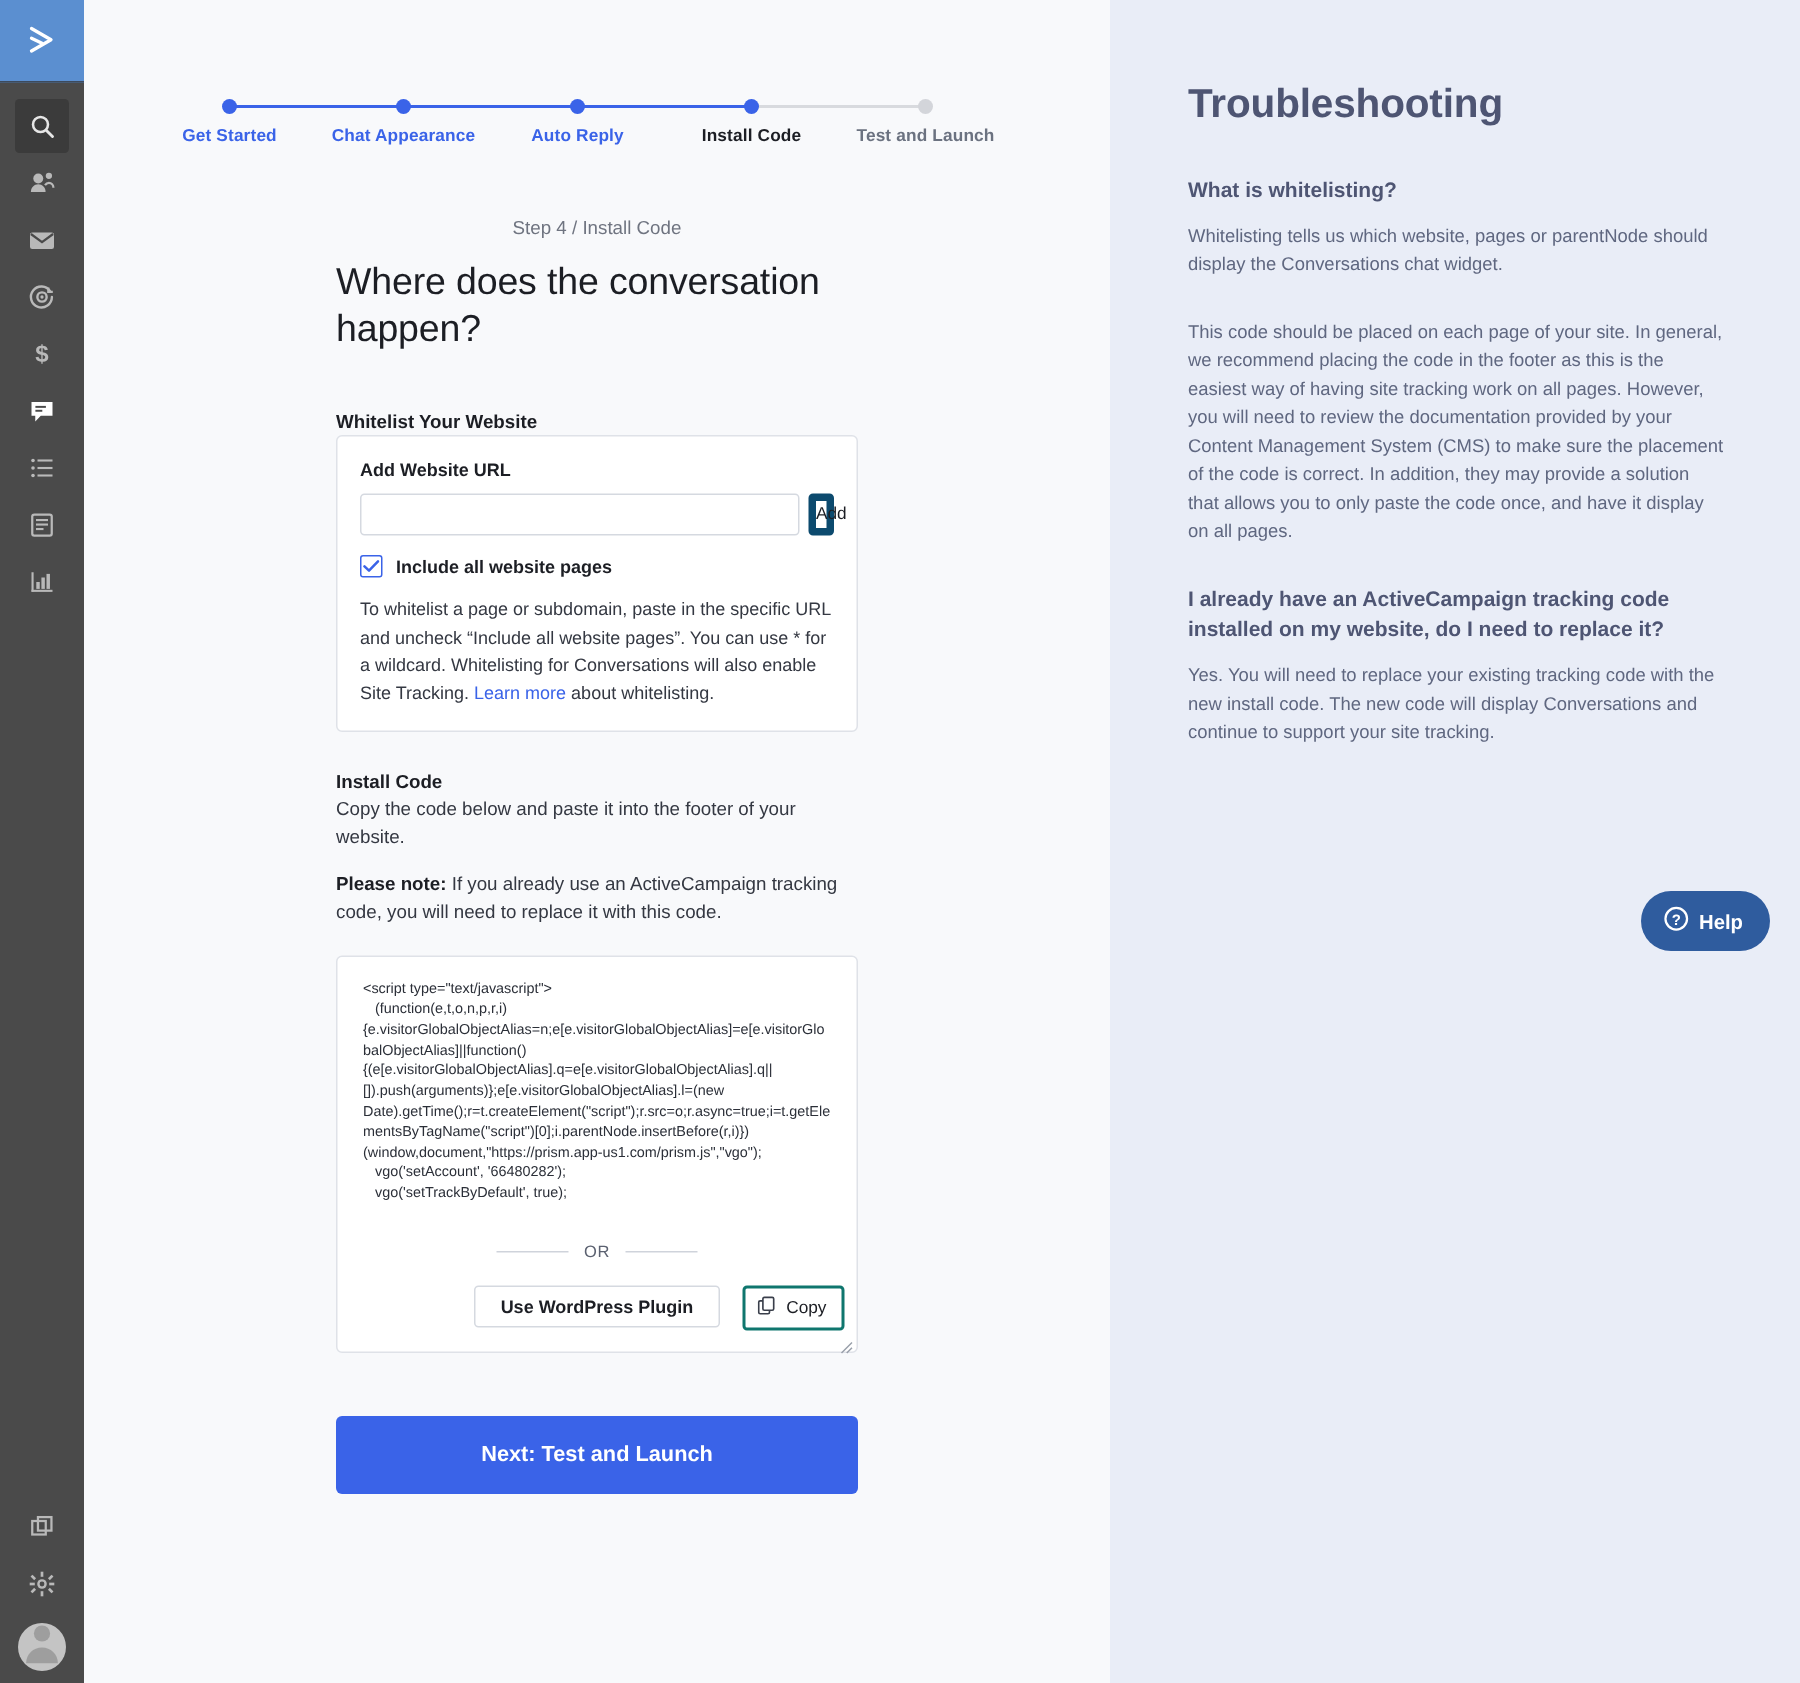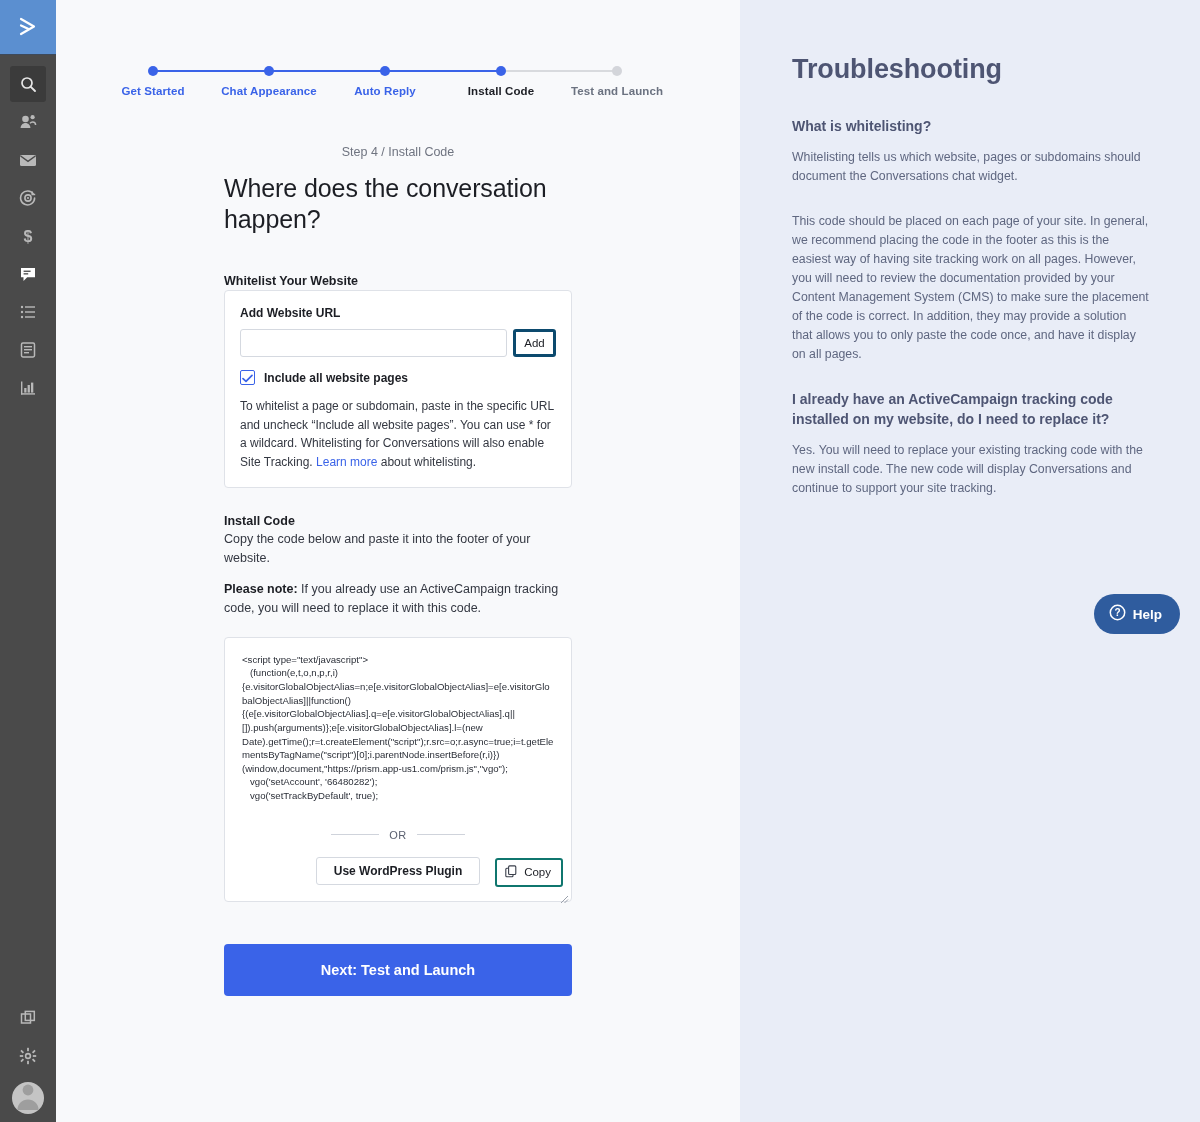--- a/index.html
+++ b/index.html
@@ -98,21 +98,21 @@
   .empty-zone-text { font-size: 12.5px; font-weight: bold; color: #4e5573; }
   .card-body { padding: 15px 15px 16px 15px; }
   .field-label { font-size: 12px; font-weight: bold; color: #1c1e24; margin-bottom: 9px; }
   .input-row { display: flex; gap: 6px; align-items: stretch; }
   .text-input {
     flex: 1 1 auto; height: 28px; border: 1px solid #d5d9e0; border-radius: 3px;
     background: #fff; font-size: 12px; padding: 0 8px; color: #1c1e24;
     font-family: "Liberation Sans", sans-serif;
   }
   .btn-add {
-    width: 43px; height: 28px; border: 3px solid #0c4a6e; border-radius: 3px;
+    width: 17px; height: 28px; border: 5px solid #0c4a6e; border-radius: 3px;
     background: #fff; font-size: 11.5px; color: #1c1e24; cursor: pointer;
     font-family: "Liberation Sans", sans-serif; padding: 0;
   }
   .check-row { display: flex; align-items: center; gap: 9px; margin-top: 13px; }
   .checkbox {
     width: 15px; height: 15px; border: 1px solid #3a63e8; border-radius: 2px;
     background: #fff; display: flex; align-items: center; justify-content: center;
     flex: 0 0 15px;
   }
   .check-label { font-size: 12px; font-weight: bold; color: #1c1e24; }
@@ -434,21 +434,21 @@
       <button class="next-btn">Next: Test and Launch</button>
 
     </div>
   </div>
 
   <div class="right">
     <h2>Troubleshooting</h2>
 
     <div class="faq">
       <h3>What is whitelisting?</h3>
-      <p>Whitelisting tells us which website, pages or subdomains should document the Conversations chat widget.</p>
+      <p>Whitelisting tells us which website, pages or parentNode should display the Conversations chat widget.</p>
     </div>
 
     <div class="faq">
       <p>This code should be placed on each page of your site. In general, we recommend placing the code in the footer as this is the easiest way of having site tracking work on all pages. However, you will need to review the documentation provided by your Content Management System (CMS) to make sure the placement of the code is correct. In addition, they may provide a solution that allows you to only paste the code once, and have it display on all pages.</p>
     </div>
 
     <div class="faq">
       <h3>I already have an ActiveCampaign tracking code installed on my website, do I need to replace it?</h3>
       <p>Yes. You will need to replace your existing tracking code with the new install code. The new code will display Conversations and continue to support your site tracking.</p>
     </div>

